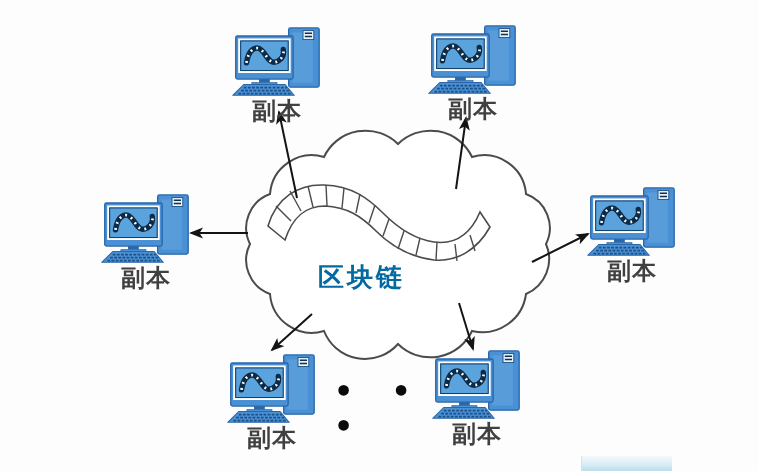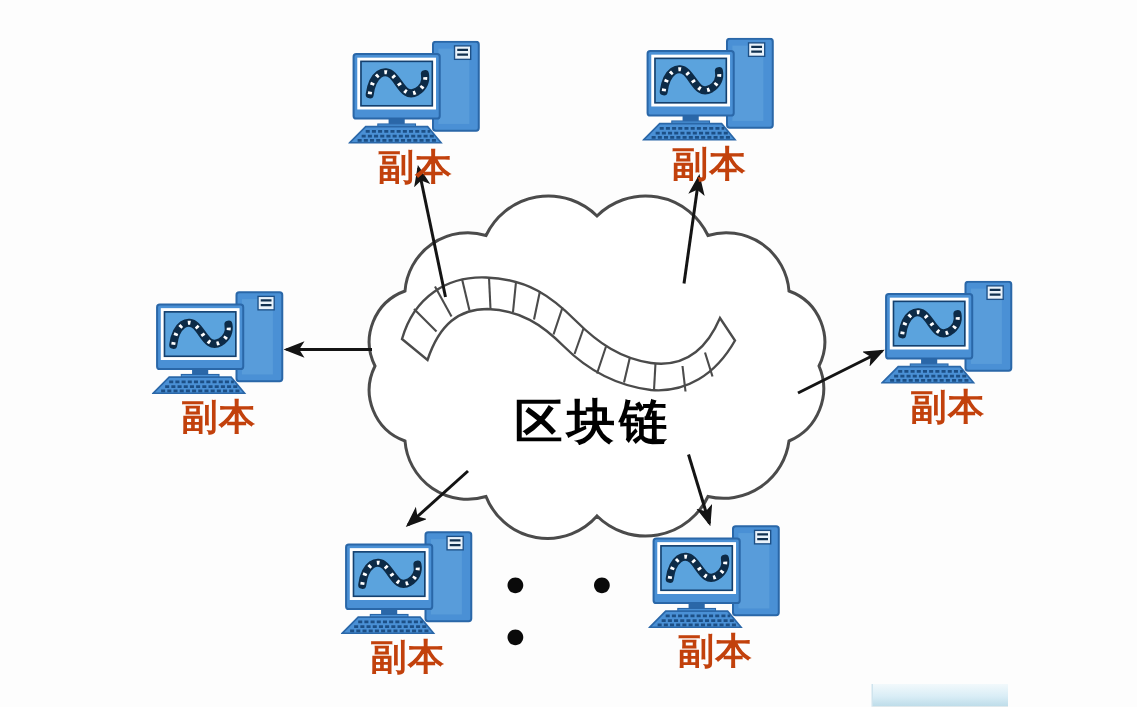--- a/index.html
+++ b/index.html
@@ -1,22 +1,22 @@
 <!DOCTYPE html>
 <html><head>
 <meta charset="utf-8">
 <style>
   html,body{margin:0;padding:0;background:#fdfdfd;font-family:"DejaVu Sans",sans-serif;}
   #canvas{position:relative;width:758px;height:471px;background:#fdfdfd;overflow:hidden;}
   #overlay{position:absolute;left:0;top:0;z-index:1;}
   .node{position:absolute;width:92px;text-align:center;z-index:2;}
   .node .pc{display:block;margin:0 auto;}
-  .node-label{font-size:24px;font-weight:700;color:#c2410c;line-height:26px;margin-top:1px;letter-spacing:1px;}
-  #cloud-label{position:absolute;left:318px;top:260px;width:130px;text-align:right;
-    font-size:32px;font-weight:700;color:#000000;letter-spacing:3px;z-index:2;}
+  .node-label{font-size:24px;font-weight:700;color:#404040;line-height:26px;margin-top:1px;letter-spacing:1px;}
+  #cloud-label{position:absolute;left:318px;top:260px;width:130px;text-align:left;
+    font-size:26px;font-weight:700;color:#0369a1;letter-spacing:3px;z-index:2;}
   #ellipsis{position:absolute;left:334px;top:374px;width:100px;text-align:left;
     font-size:30px;font-weight:700;color:#0a0a0a;letter-spacing:14px;z-index:2;}
   #fragment{position:absolute;left:581px;top:456px;width:90px;height:15px;z-index:2;
     background:linear-gradient(180deg,#f2f9fc 0%,#d9edf6 55%,#bddce9 100%);
     border-bottom:4px solid #54808f;border-left:1px solid #cfe4ee;}
 </style>
 </head>
 <body>
 
 <div id="canvas">

